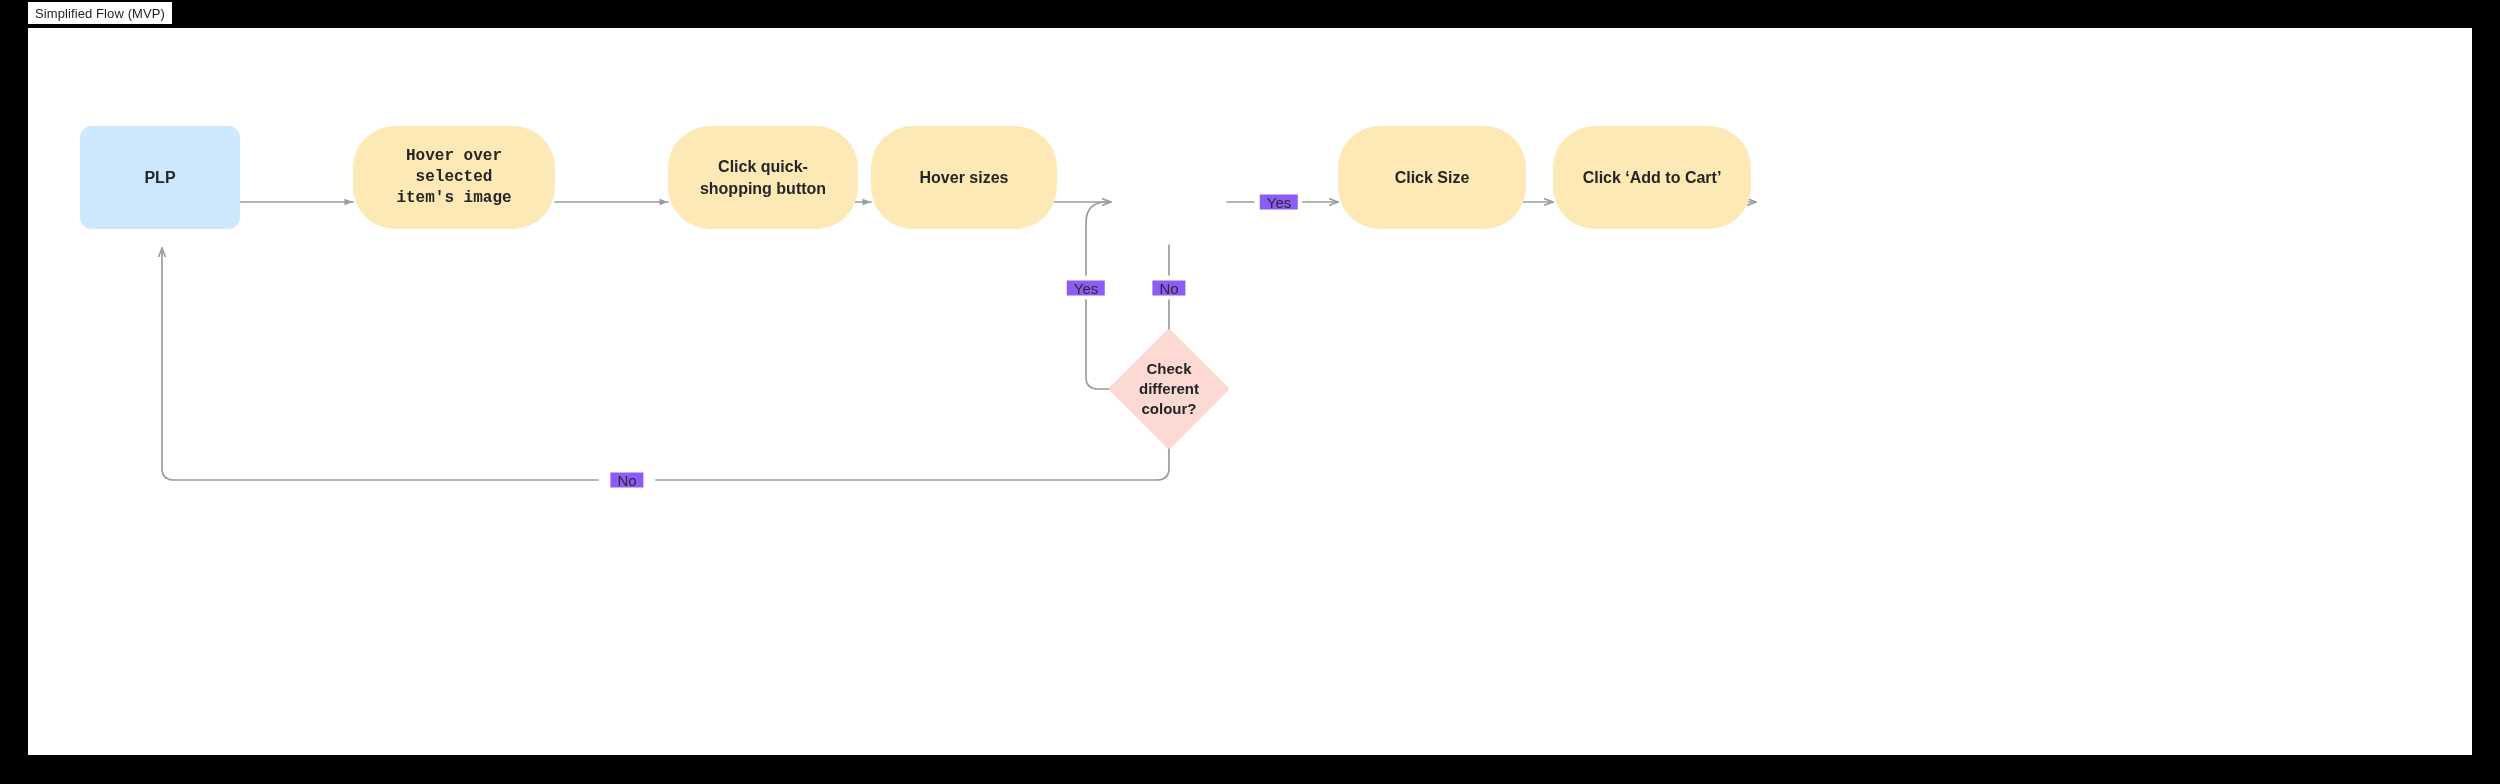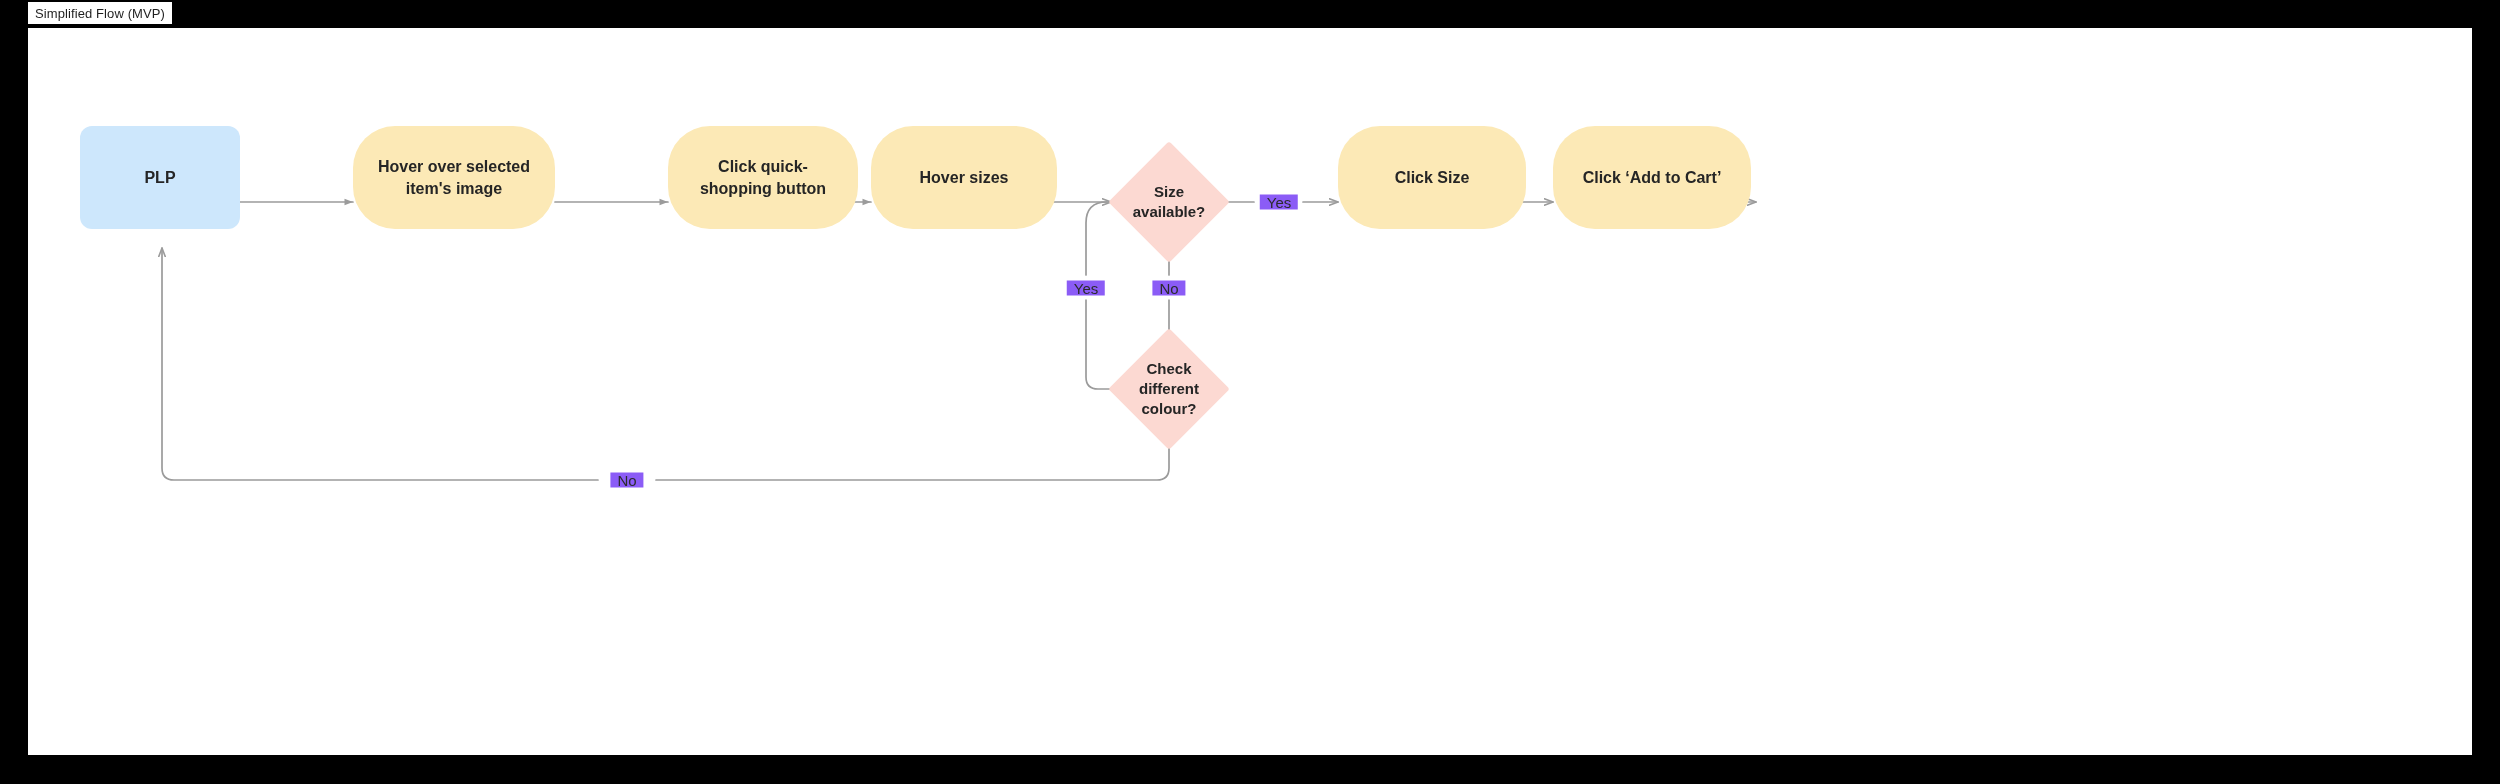--- a/index.html
+++ b/index.html
@@ -175,39 +175,34 @@
          back to PLP bottom --&gt;
         <path d="M 1141 404 L 1141 440 Q 1141 452 1129 452 L 628 452"></path>
         <path d="M 570 452 L 146 452 Q 134 452 134 440 L 134 220" marker-end="url(#arrowhead)"></path>
       </g>
     </svg>
 
     <div class="node node-rect" style="left:52px; top:98px; width:160px; height:103px; background:#cde7fc; font-size:16px;">
       <span class="node-text">PLP</span>
     </div>
 
-    <div class="node node-round" style="left:325px; top:98px; width:202px; height:103px; background:#fce9b6; font-size:16px;">
+    <div class="node node-round" style="left:325px; top:98px; width:202px; height:103px; background:#fce9b6; font-size:16px;font-family:Liberation Mono, monospace;">
       <span class="node-text">Hover over selected
 item's image</span>
     </div>
 
     <div class="node node-round" style="left:640px; top:98px; width:190px; height:103px; background:#fce9b6; font-size:16px;">
       <span class="node-text">Click quick-
 shopping button</span>
     </div>
 
     <div class="node node-round" style="left:843px; top:98px; width:186px; height:103px; background:#fce9b6; font-size:16px;">
       <span class="node-text">Hover sizes</span>
     </div>
 
-    <div class="node node-diamond" style="left:1083px; top:116px; width:116px; height:116px; font-size:15px;">
-      <span class="diamond-bg" style="background:#fcd9d2;"></span>
-      <span class="node-text">Size
-available?</span>
-    </div>
 
     <div class="node node-round" style="left:1310px; top:98px; width:188px; height:103px; background:#fce9b6; font-size:16px;">
       <span class="node-text">Click Size</span>
     </div>
 
     <div class="node node-round" style="left:1525px; top:98px; width:198px; height:103px; background:#fce9b6; font-size:16px;">
       <span class="node-text">Click ‘Add to Cart’</span>
     </div>
 
 

